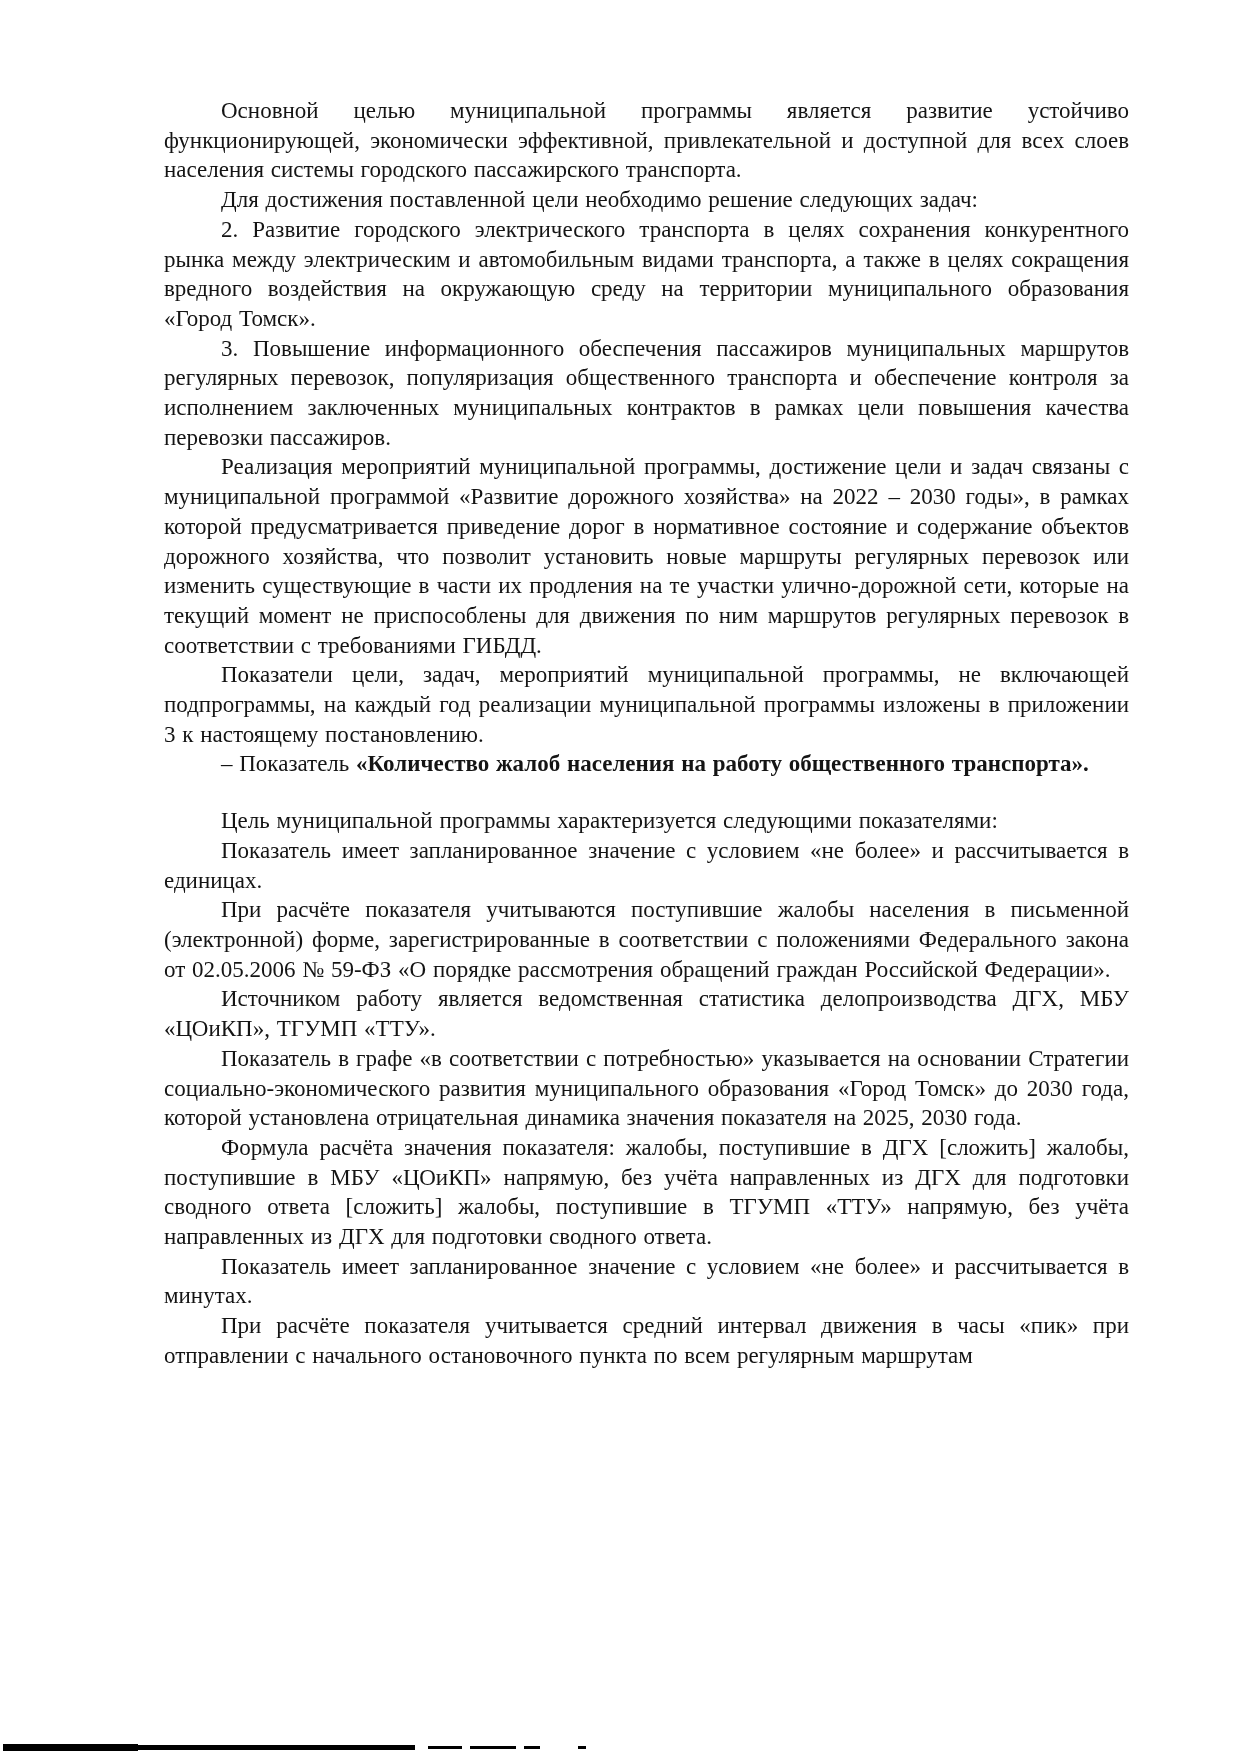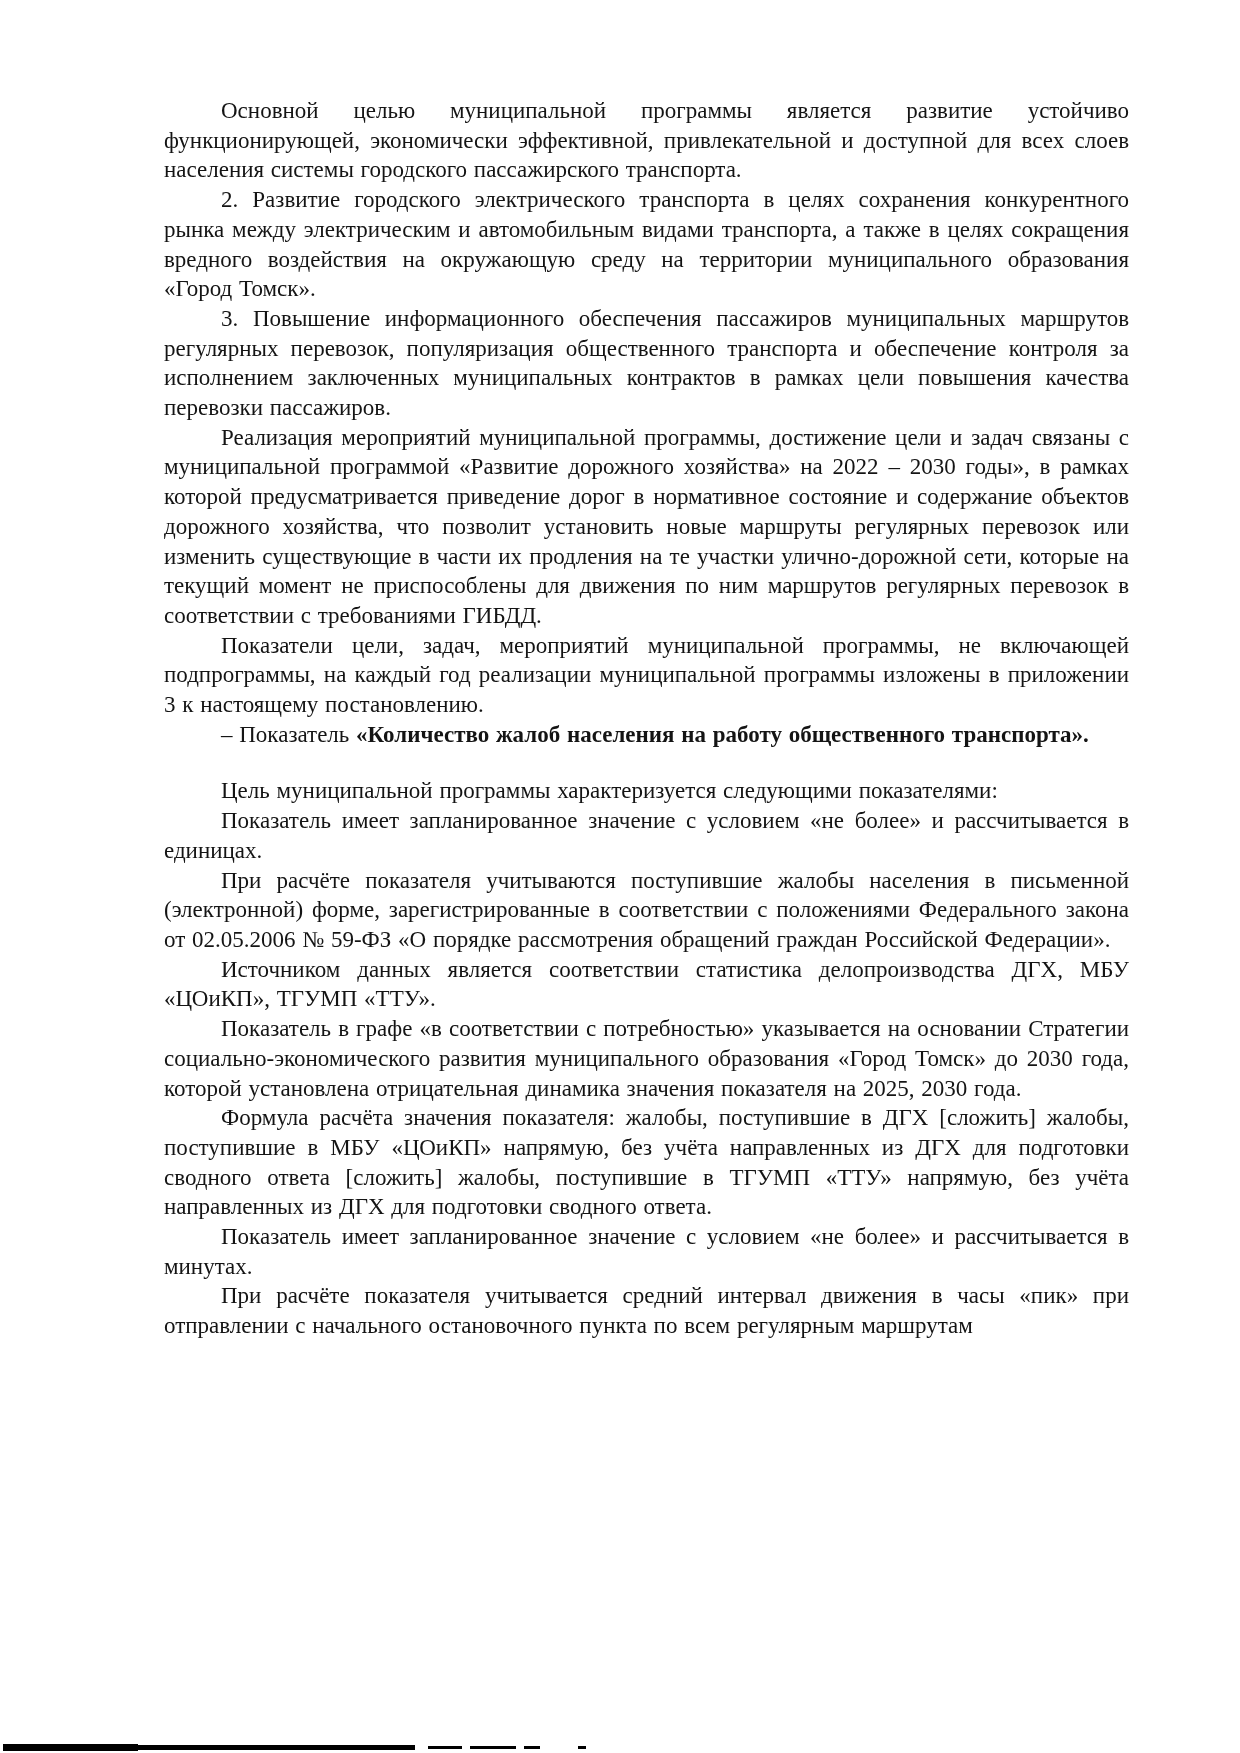--- a/index.html
+++ b/index.html
@@ -41,29 +41,30 @@
     position: absolute;
     background: #000000;
   }
 </style>
 </head>
 <body>
 
 <div class="page">
   <div class="text-column">
       <p class="para"><span>Основной целью муниципальной программы является развитие устойчиво функционирующей, экономически эффективной, привлекательной и доступной для всех слоев населения системы городского пассажирского транспорта.</span></p>
+      <p class="para"><span>Для достижения поставленной цели необходимо решение следующих задач:</span></p>
       <p class="para"><span>2. Развитие городского электрического транспорта в целях сохранения конкурентного рынка между электрическим и автомобильным видами транспорта, а также в целях сокращения вредного воздействия на окружающую среду на территории муниципального образования «Город Томск».</span></p>
       <p class="para"><span>3. Повышение информационного обеспечения пассажиров муниципальных маршрутов регулярных перевозок, популяризация общественного транспорта и обеспечение контроля за исполнением заключенных муниципальных контрактов в рамках цели повышения качества перевозки пассажиров.</span></p>
       <p class="para"><span>Реализация мероприятий муниципальной программы, достижение цели и задач связаны с муниципальной программой «Развитие дорожного хозяйства» на 2022 – 2030 годы», в рамках которой предусматривается приведение дорог в нормативное состояние и содержание объектов дорожного хозяйства, что позволит установить новые маршруты регулярных перевозок или изменить существующие в части их продления на те участки улично-дорожной сети, которые на текущий момент не приспособлены для движения по ним маршрутов регулярных перевозок в соответствии с требованиями ГИБДД.</span></p>
       <p class="para"><span>Показатели цели, задач, мероприятий муниципальной программы, не включающей подпрограммы, на каждый год реализации муниципальной программы изложены в приложении 3 к настоящему постановлению.</span></p>
       <p class="para"><span>– Показатель </span><span class="bold">«Количество жалоб населения на работу общественного транспорта».</span></p>
       <p class="para gap-before"><span>Цель муниципальной программы характеризуется следующими показателями:</span></p>
       <p class="para"><span>Показатель имеет запланированное значение с условием «не более» и рассчитывается в единицах.</span></p>
       <p class="para"><span>При расчёте показателя учитываются поступившие жалобы населения в письменной (электронной) форме, зарегистрированные в соответствии с положениями Федерального закона от 02.05.2006 № 59-ФЗ «О порядке рассмотрения обращений граждан Российской Федерации».</span></p>
-      <p class="para"><span>Источником данных является соответствии статистика делопроизводства ДГХ, МБУ «ЦОиКП», ТГУМП «ТТУ».</span></p>
+      <p class="para"><span>Источником работу является ведомственная статистика делопроизводства ДГХ, МБУ «ЦОиКП», ТГУМП «ТТУ».</span></p>
       <p class="para"><span>Показатель в графе «в соответствии с потребностью» указывается на основании Стратегии социально-экономического развития муниципального образования «Город Томск» до 2030 года, которой установлена отрицательная динамика значения показателя на 2025, 2030 года.</span></p>
       <p class="para"><span>Формула расчёта значения показателя: жалобы, поступившие в ДГХ [сложить] жалобы, поступившие в МБУ «ЦОиКП» напрямую, без учёта направленных из ДГХ для подготовки сводного ответа [сложить] жалобы, поступившие в ТГУМП «ТТУ» напрямую, без учёта направленных из ДГХ для подготовки сводного ответа.</span></p>
       <p class="para"><span>Показатель имеет запланированное значение с условием «не более» и рассчитывается в минутах.</span></p>
       <p class="para"><span>При расчёте показателя учитывается средний интервал движения в часы «пик» при отправлении с начального остановочного пункта по всем регулярным маршрутам</span></p>
     </div>
   <div id="artifact-host">
       <div class="artifact-seg" style="left: 3px; bottom: 2px; width: 135px; height: 7px; background: rgb(0, 0, 0);"></div>
       <div class="artifact-seg" style="left: 3px; bottom: 3px; width: 412px; height: 5px; background: rgb(0, 0, 0);"></div>
       <div class="artifact-seg" style="left: 428px; bottom: 4px; width: 34px; height: 3px; background: rgb(0, 0, 0);"></div>
       <div class="artifact-seg" style="left: 470px; bottom: 4px; width: 46px; height: 3px; background: rgb(0, 0, 0);"></div>

